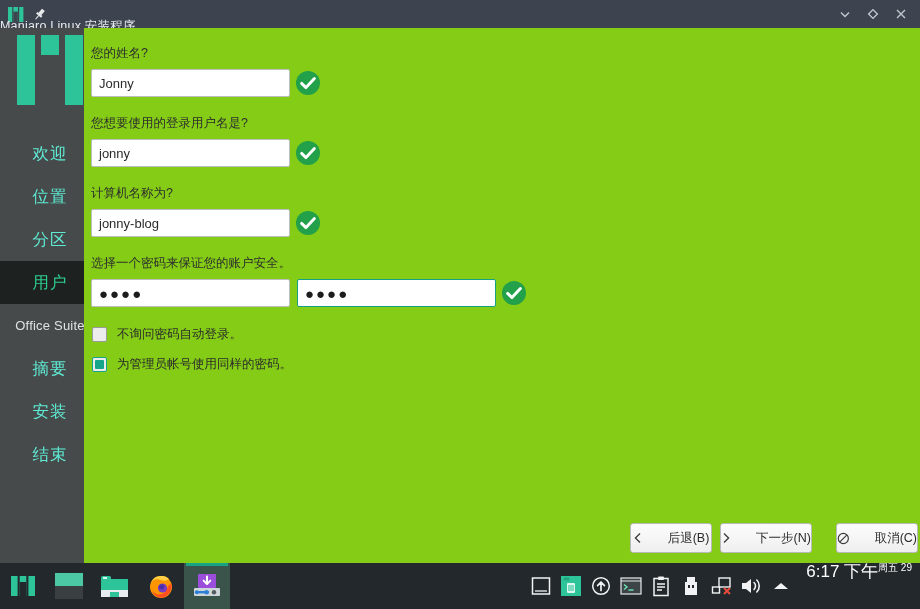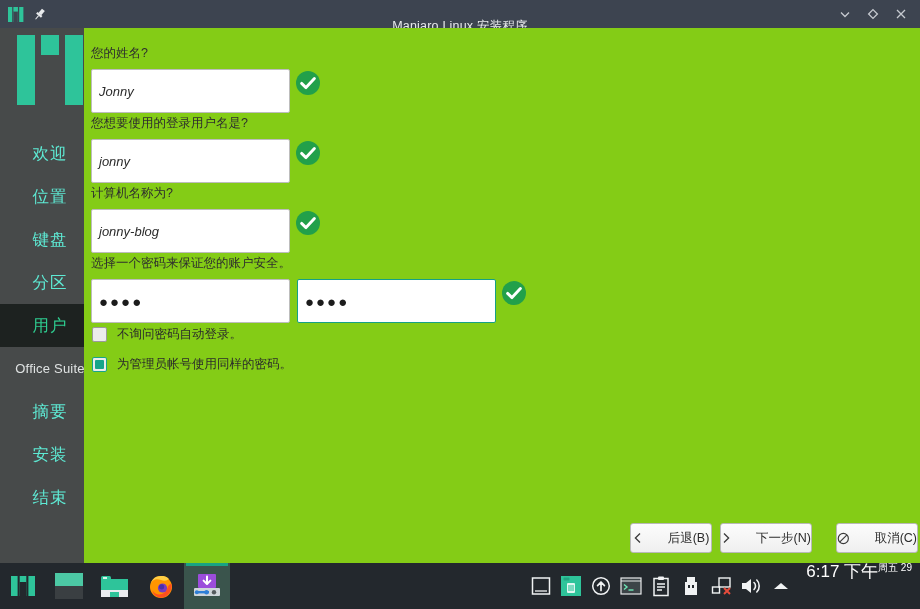--- a/index.html
+++ b/index.html
@@ -12,21 +12,21 @@
 
   
   .titlebar{
     position:absolute;left:0;top:0;width:920px;height:28px;
     background:#3d4450;display:flex;align-items:center;
   }
   .tb-left{display:flex;align-items:center;gap:8px;padding-left:8px;width:120px;}
   .tb-logo{width:16px;height:15px;display:block;}
   .tb-pin{width:15px;height:15px;display:block;}
   .tb-title{
-    position:absolute;left:0;right:0;text-align:center;
+    position:absolute;left:0;right:0;
     color:#e8eaec;font-size:12.5px;letter-spacing:.2px;
     pointer-events:none;
     margin-top:24px;
   }
   .tb-right{
     position:absolute;right:6px;top:0;height:28px;
     display:flex;align-items:center;gap:14px;padding-right:6px;
   }
   .tb-btn{width:14px;height:14px;display:block;cursor:default;}
 
@@ -49,24 +49,24 @@
   
   .content{
     position:absolute;left:84px;top:28px;width:820px;height:535px;
     background:#84cc16;
     padding-left:24px;
   }
   .field-label{
     position:absolute;color:#2e2e2e;font-size:12.5px;white-space:nowrap;
   }
   .txtbox{
-    position:absolute;height:44px;box-sizing:border-box;
+    position:absolute;height:28px;box-sizing:border-box;
     background:#ffffff;border:1px solid #bdbdbd;border-radius:2px;
     display:flex;align-items:center;padding:0 7px;
-    color:#2b2b2b;font-size:13px;font-style:italic;
+    color:#2b2b2b;font-size:13px;
   }
   .txtbox.focused{border:1.5px solid #16a085;}
   .dots{letter-spacing:2px;font-size:15px;color:#1c1c1c;line-height:1;}
 
   .check-ok{position:absolute;width:26px;height:26px;}
 
   .cbrow{position:absolute;display:flex;align-items:center;gap:10px;}
   .cbox{
     width:15px;height:15px;box-sizing:border-box;border-radius:2px;
     background:#ececec;border:1.5px solid #9a9a9a;
@@ -154,23 +154,20 @@
       <rect x="24" y="0" width="18" height="70" fill="#2ec49a"></rect>
       <rect x="48" y="0" width="18" height="70" fill="#2ec49a"></rect>
       <rect x="24" y="20" width="18" height="50" fill="#474a4a"></rect>
     </svg>
     <div class="side-list">
       <div class="side-item">
         <span>欢迎</span>
       </div>
       <div class="side-item">
         <span>位置</span>
-      </div>
-      <div class="side-item">
-        <span>键盘</span>
       </div>
       <div class="side-item">
         <span>分区</span>
       </div>
       <div class="side-item active">
         <span>用户</span>
       </div>
       <div class="side-item office">
         <span>Office Suite</span>
       </div>

